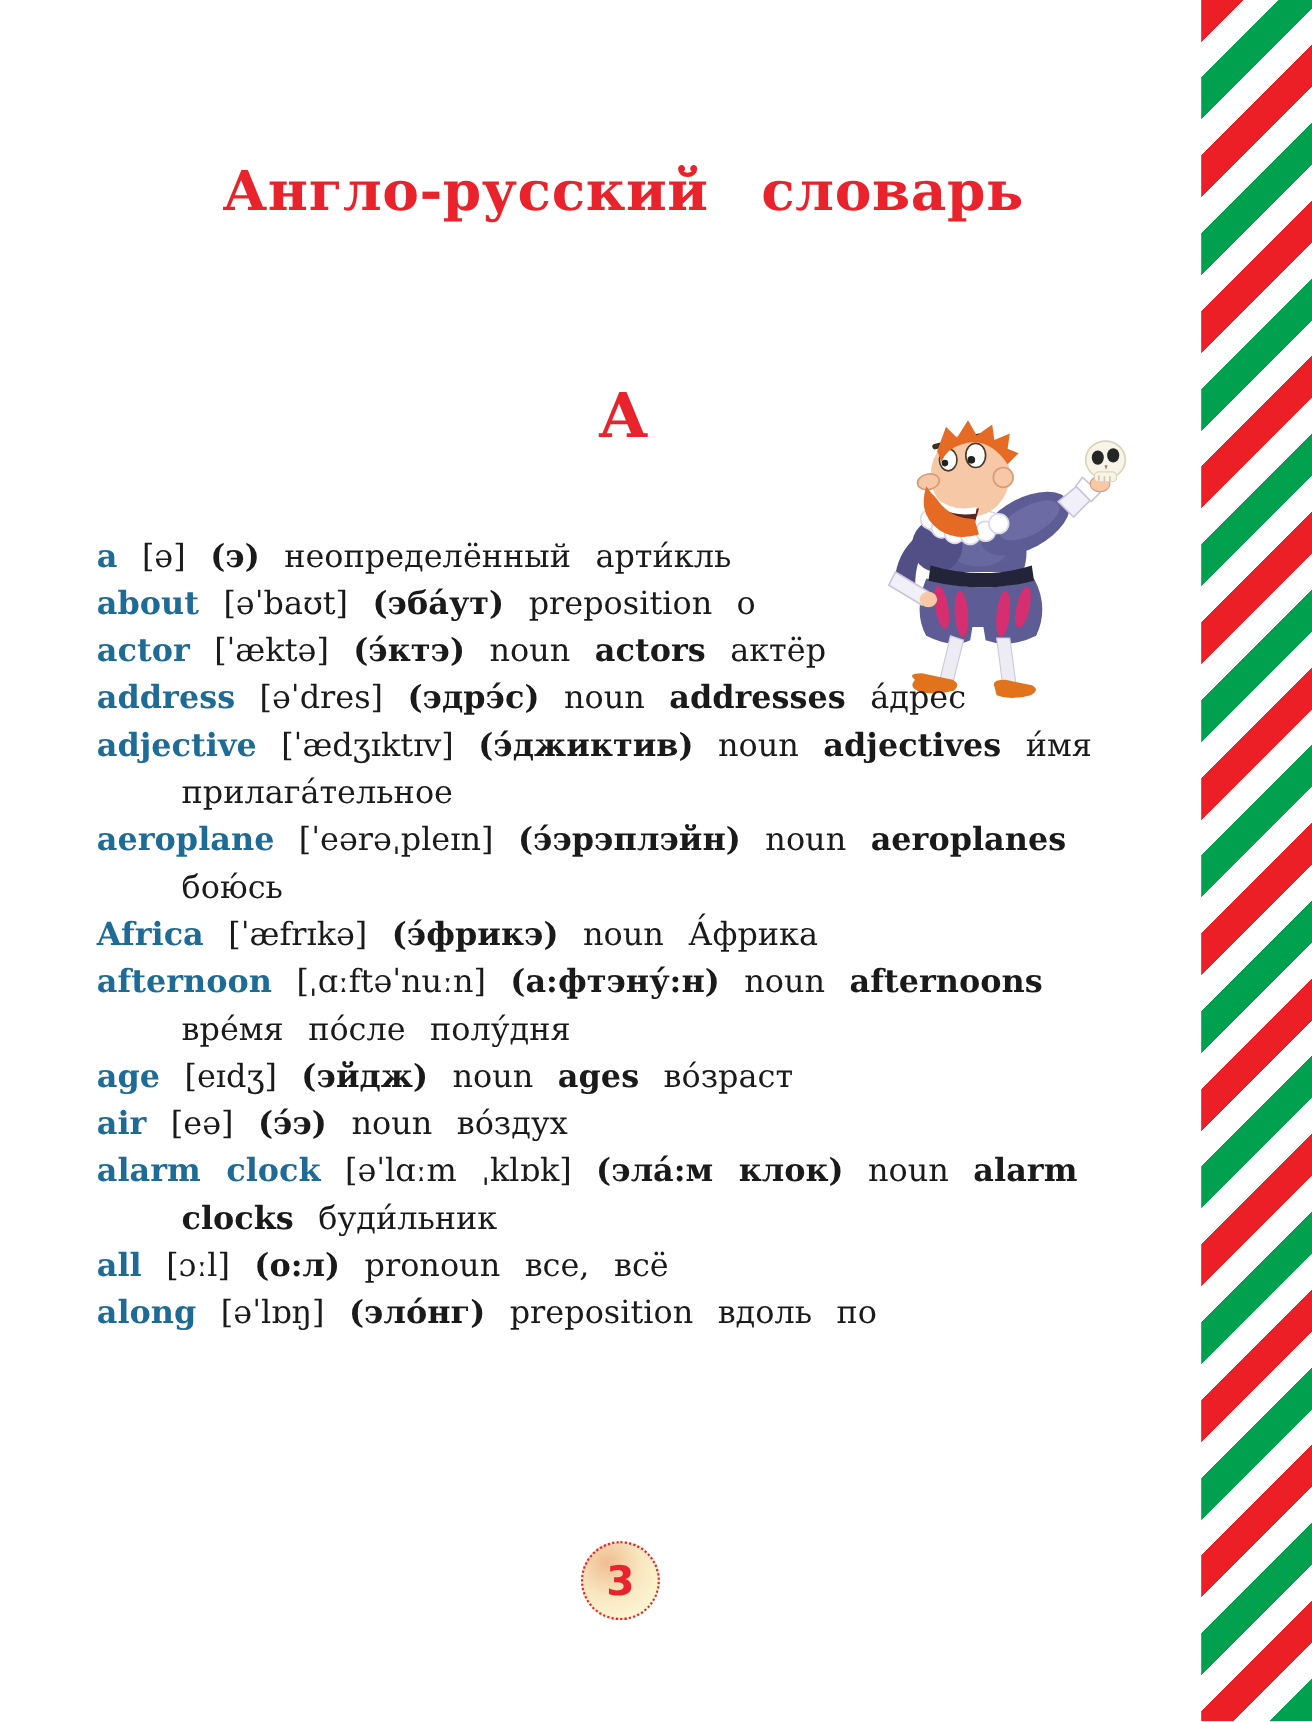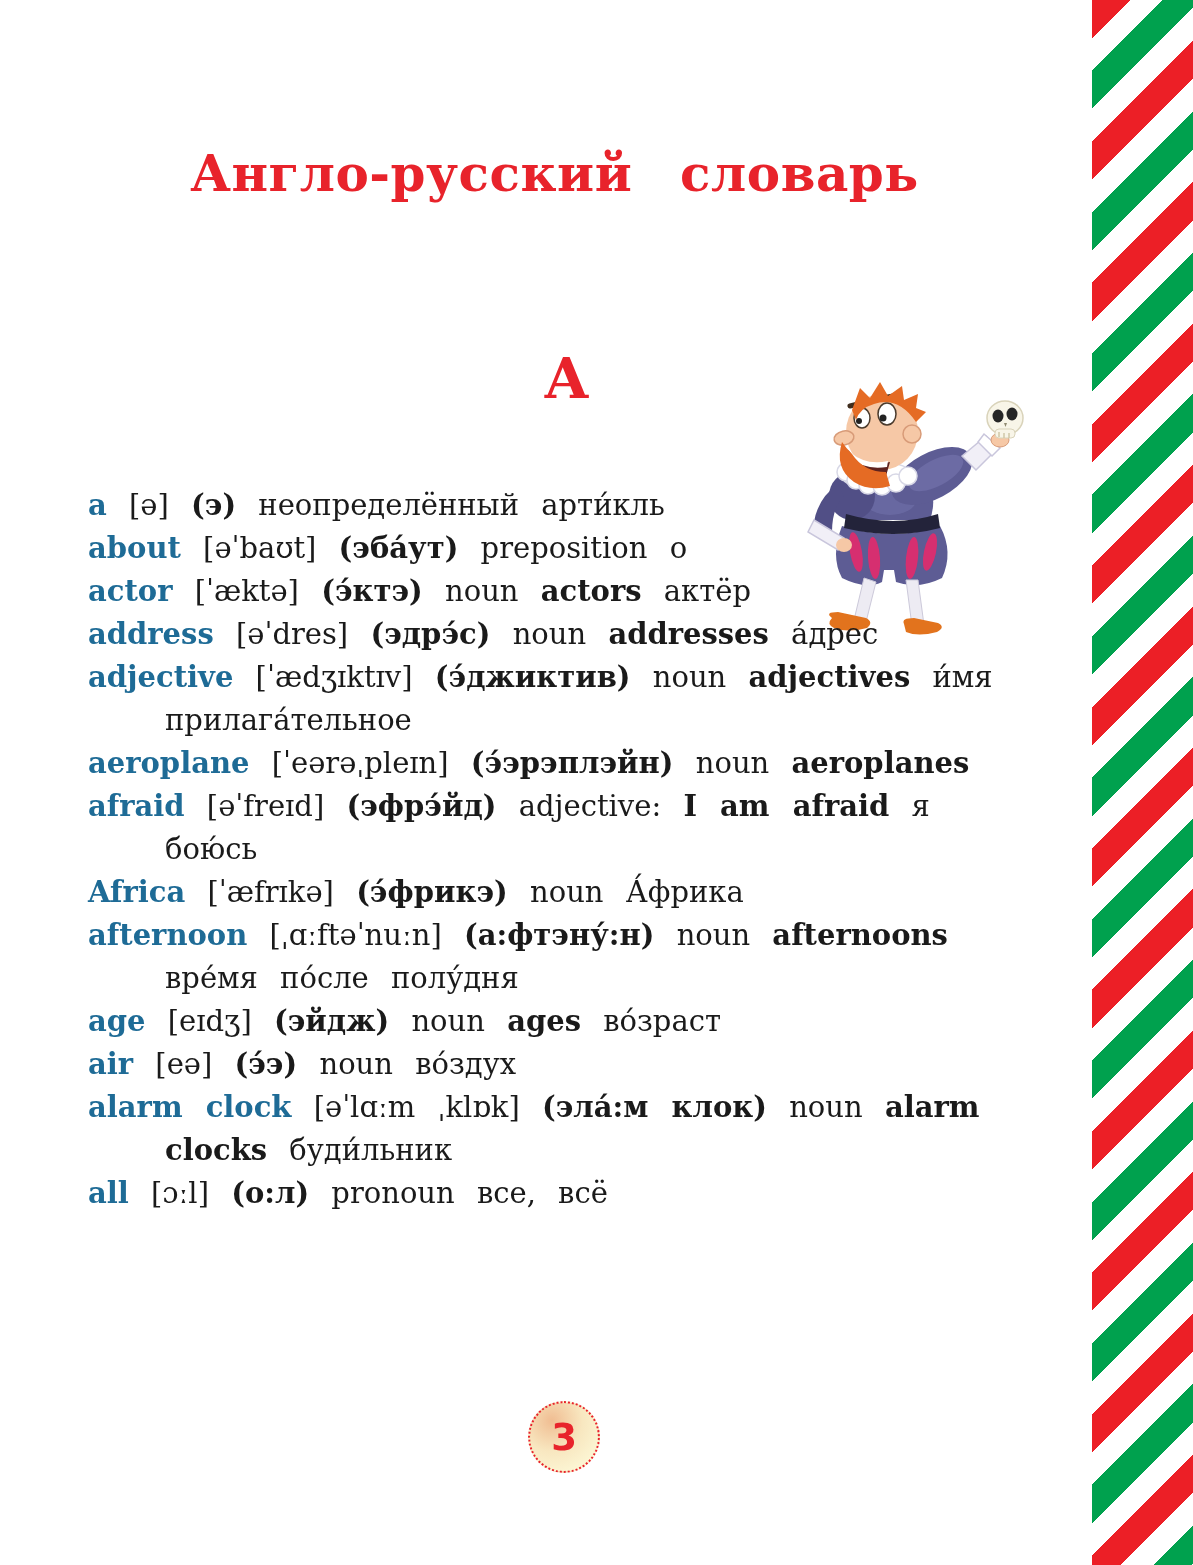--- a/index.html
+++ b/index.html
@@ -14,21 +14,21 @@
     position:absolute;top:0;right:0;width:101px;height:1565px;
     background:repeating-linear-gradient(
       135deg,
       #ec1f26 0 27px,
       #ffffff 27px 50px,
       #00a14e 50px 77px,
       #ffffff 77px 100px
     );
   }
   .title{
-    position:absolute;top:146px;left:76px;width:957px;
+    position:absolute;top:146px;left:88px;width:957px;
     text-align:center;
     font-size:50px;font-weight:bold;color:#e8232b;
     word-spacing:30px;letter-spacing:0.5px;
     line-height:1.1;margin:0;
   }
   .letter{
     position:absolute;top:350px;left:88px;width:957px;
     text-align:center;
     font-size:56px;font-weight:bold;color:#e8232b;
     line-height:1.0;
@@ -147,21 +147,20 @@
         <div class="line"><span class="s-hw">address</span> <span class="s-p">[əˈdres]</span> <span class="s-b">(эдрэ́с)</span> <span class="s-p">noun</span> <span class="s-b">addresses</span> <span class="s-p">а́дрес</span></div>
       </div>
       <div class="entry">
         <div class="line"><span class="s-hw">adjective</span> <span class="s-p">[ˈædʒɪktɪv]</span> <span class="s-b">(э́джиктив)</span> <span class="s-p">noun</span> <span class="s-b">adjectives</span> <span class="s-p">и́мя</span></div>
         <div class="line indent"><span class="s-p">прилага́тельное</span></div>
       </div>
       <div class="entry">
         <div class="line"><span class="s-hw">aeroplane</span> <span class="s-p">[ˈeərəˌpleɪn]</span> <span class="s-b">(э́эрэплэйн)</span> <span class="s-p">noun</span> <span class="s-b">aeroplanes</span></div>
       </div>
       <div class="entry">
-        <div class="line"><span class="s-hw">afraid</span> <span class="s-p">[əˈfreɪd]</span> <span class="s-b">(эфрэ́йд)</span> <span class="s-p">adjective:</span> <span class="s-b">I am afraid</span> <span class="s-p">я</span></div>
         <div class="line indent"><span class="s-p">бою́сь</span></div>
       </div>
       <div class="entry">
         <div class="line"><span class="s-hw">Africa</span> <span class="s-p">[ˈæfrɪkə]</span> <span class="s-b">(э́фрикэ)</span> <span class="s-p">noun</span> <span class="s-p">А́фрика</span></div>
       </div>
       <div class="entry">
         <div class="line"><span class="s-hw">afternoon</span> <span class="s-p">[ˌɑːftəˈnuːn]</span> <span class="s-b">(а:фтэну́:н)</span> <span class="s-p">noun</span> <span class="s-b">afternoons</span></div>
         <div class="line indent"><span class="s-p">вре́мя по́сле полу́дня</span></div>
       </div>
       <div class="entry">
@@ -170,19 +169,22 @@
       <div class="entry">
         <div class="line"><span class="s-hw">air</span> <span class="s-p">[eə]</span> <span class="s-b">(э́э)</span> <span class="s-p">noun</span> <span class="s-p">во́здух</span></div>
       </div>
       <div class="entry">
         <div class="line"><span class="s-hw">alarm clock</span> <span class="s-p">[əˈlɑːm ˌklɒk]</span> <span class="s-b">(эла́:м клок)</span> <span class="s-p">noun</span> <span class="s-b">alarm</span></div>
         <div class="line indent"><span class="s-b">clocks</span> <span class="s-p">буди́льник</span></div>
       </div>
       <div class="entry">
         <div class="line"><span class="s-hw">all</span> <span class="s-p">[ɔːl]</span> <span class="s-b">(о:л)</span> <span class="s-p">pronoun</span> <span class="s-p">все, всё</span></div>
       </div>
+      <div class="entry">
+        <div class="line"><span class="s-hw">along</span> <span class="s-p">[əˈlɒŋ]</span> <span class="s-b">(эло́нг)</span> <span class="s-p">preposition</span> <span class="s-p">вдоль по</span></div>
+      </div>
     </div>
 
   <div class="pagenum">
     <span>3</span>
   </div>
 
 </div>
 
 </body></html>

